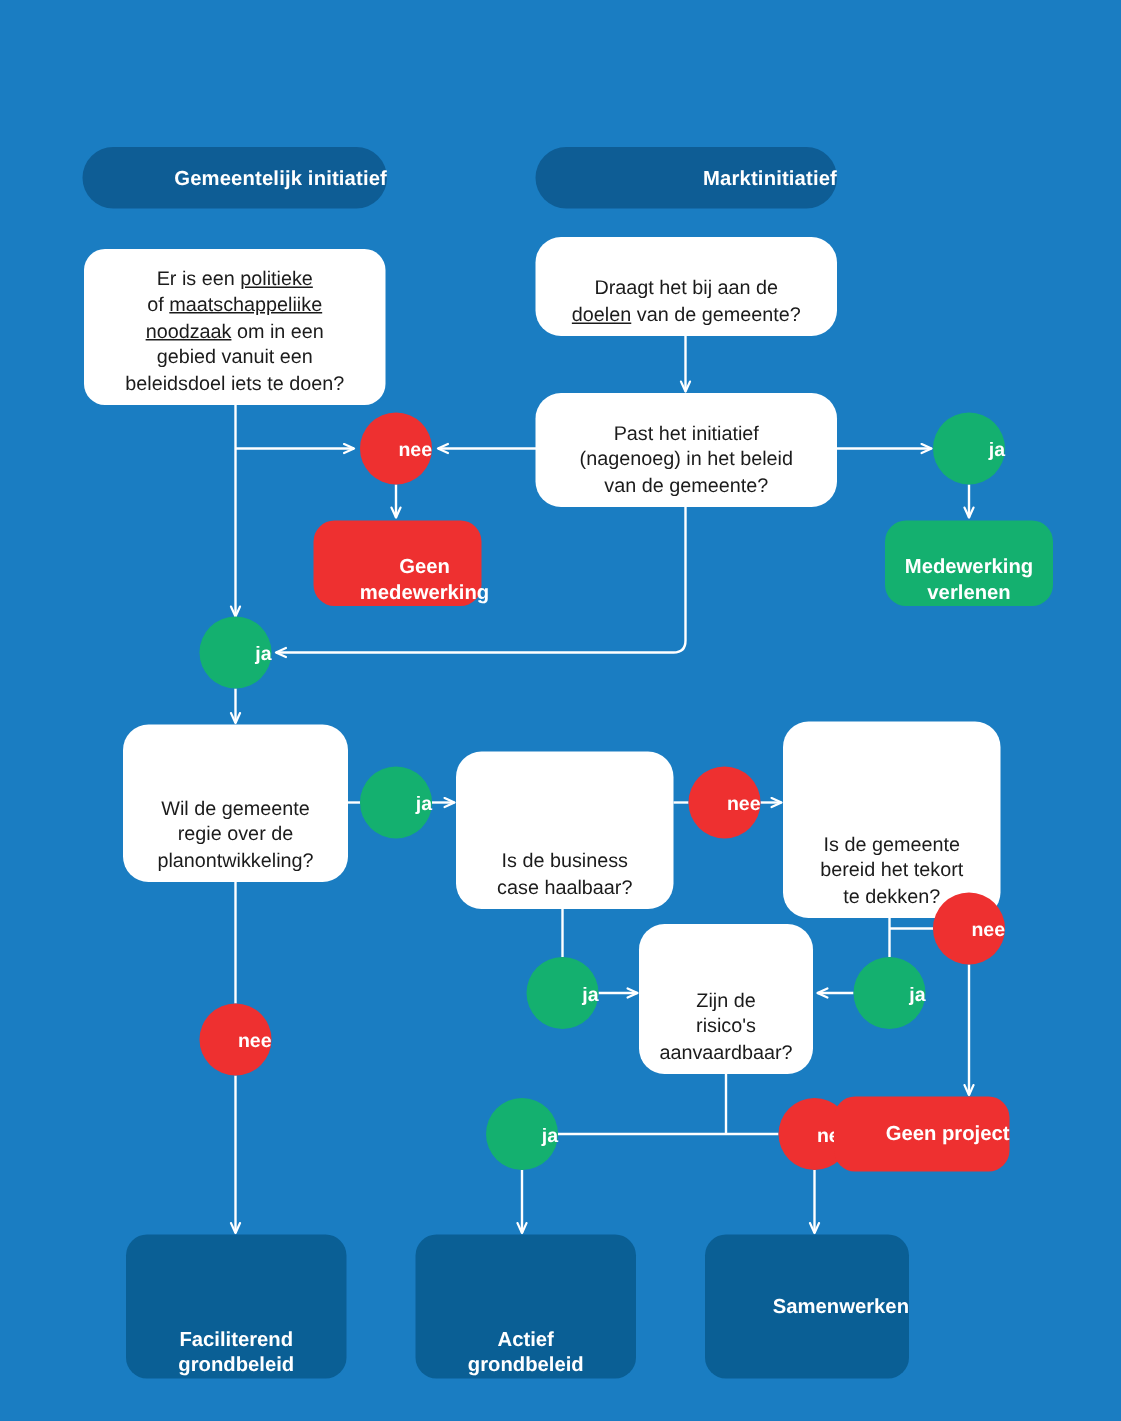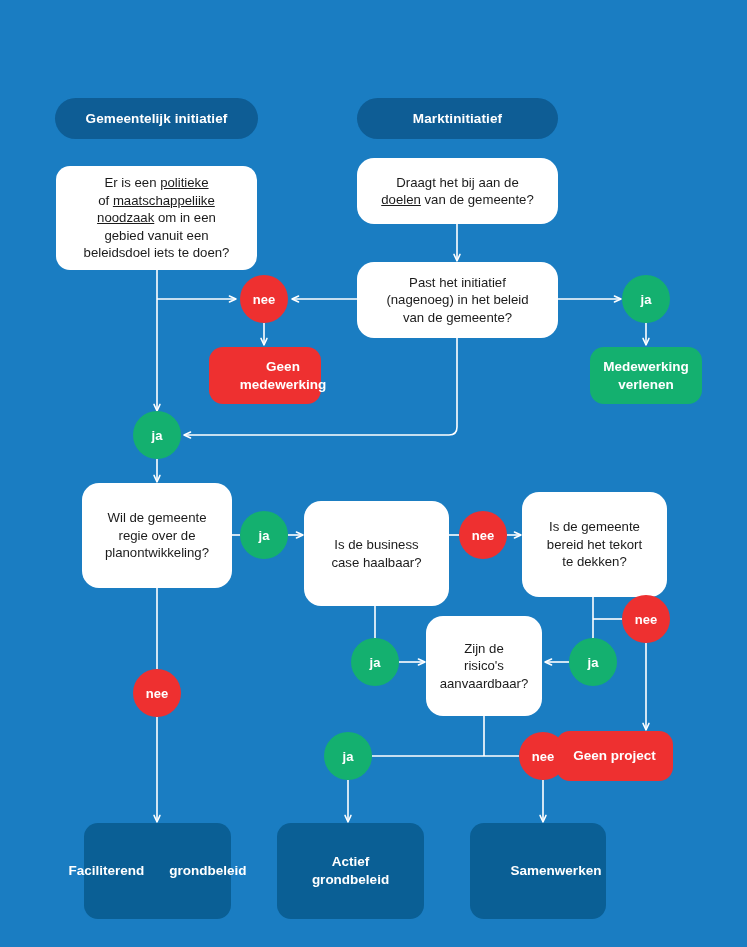--- a/index.html
+++ b/index.html
@@ -12,21 +12,21 @@
   #chart {
     position: relative;
     width: 747px; height: 947px;
     background: #1a7dc2;
   }
   svg.connectors {
     position: absolute; left: 0; top: 0;
     width: 747px; height: 947px;
     pointer-events: none;
   }
-  .node { position: absolute; display: flex; align-items: center; justify-content: center; text-align: center; }
+  .node { position: absolute; display: flex; align-items: center; justify-content: flex-end; text-align: center; }
 
   
   .pill {
     background: #0e5d95;
     color: #ffffff;
     border-radius: 24px;
     font-size: 13.5px;
     font-weight: bold;
     letter-spacing: .1px;
   }
@@ -164,21 +164,21 @@
     <div>Wil de gemeente</div>
     <div>regie over de</div>
     <div>planontwikkeling?</div>
   </div>
 
   <div class="node qbox" style="left:304px; top:483px; width:145px; height:105px; flex-direction:column;margin-top:18px;">
     <div>Is de business</div>
     <div>case haalbaar?</div>
   </div>
 
-  <div class="node qbox" style="left:522px; top:492px; width:145px; height:105px; flex-direction:column;">
+  <div class="node qbox" style="left:522px; top:481px; width:145px; height:131px; flex-direction:column;">
     <div>Is de gemeente</div>
     <div>bereid het tekort</div>
     <div>te dekken?</div>
   </div>
 
   <div class="node qbox" style="left:426px; top:616px; width:116px; height:100px; flex-direction:column;">
     <div>Zijn de</div>
     <div>risico's</div>
     <div>aanvaardbaar?</div>
   </div>
@@ -234,21 +234,21 @@
 
   <div class="node term green" style="left:590px; top:347px; width:112px; height:57px; flex-direction:column;">
     <div>Medewerking</div>
     <div>verlenen</div>
   </div>
 
   <div class="node term red" style="left:556px; top:731px; width:117px; height:50px;">
     <div>Geen project</div>
   </div>
 
-  <div class="node term navy" style="left:84px; top:823px; width:147px; height:96px; flex-direction:row;gap:25px;">
+  <div class="node term navy" style="left:84px; top:823px; width:147px; height:96px; flex-direction:column;">
     <div>Faciliterend</div>
     <div>grondbeleid</div>
   </div>
 
   <div class="node term navy" style="left:277px; top:823px; width:147px; height:96px; flex-direction:column;">
     <div>Actief</div>
     <div>grondbeleid</div>
   </div>
 
   <div class="node term navy" style="left:470px; top:823px; width:136px; height:96px;padding-left:36px;">

